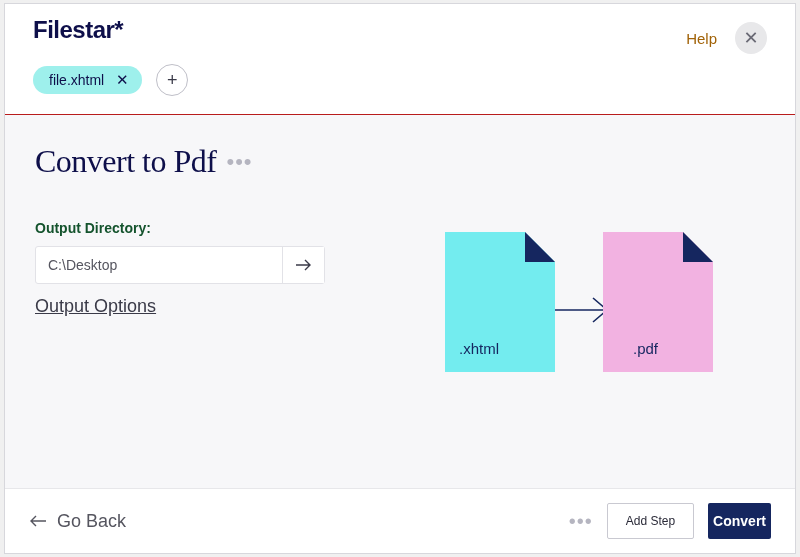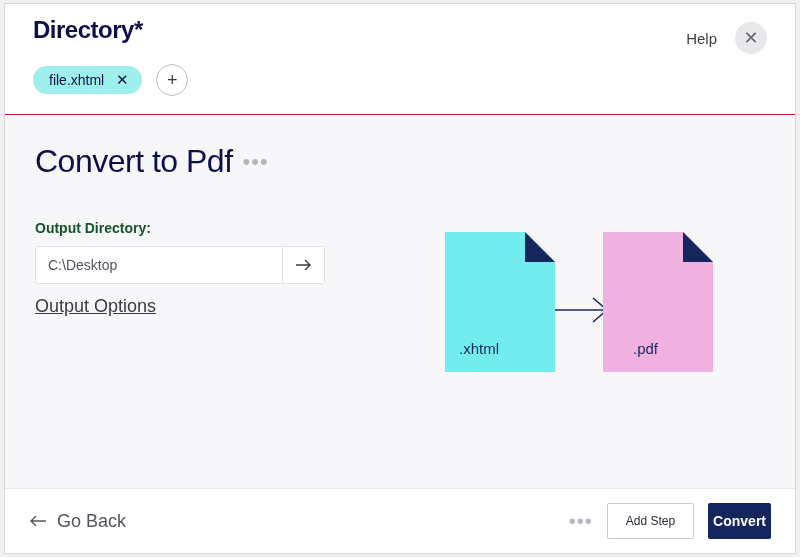--- a/index.html
+++ b/index.html
@@ -33,21 +33,21 @@
       color: #0e0f4a;
       letter-spacing: -0.5px;
     }
     .header-right {
       display: flex;
       align-items: center;
       gap: 18px;
       margin-top: 6px;
     }
     .help-link {
-      color: #404040;
+      color: #a16207;
       font-size: 15px;
     }
     .close-btn {
       width: 32px;
       height: 32px;
       border-radius: 50%;
       border: none;
       background: #e8e8ea;
       color: #6a6a75;
       font-size: 18px;
@@ -112,20 +112,21 @@
       display: flex;
       align-items: center;
       gap: 10px;
       margin-bottom: 40px;
     }
     .page-title {
       font-size: 32px;
       font-weight: 500;
       color: #0e0f4a;
       letter-spacing: -0.5px;
+      font-family: Liberation Serif, serif;
     }
     .title-dots {
       color: #b5b5c0;
       font-size: 22px;
       letter-spacing: 1px;
       line-height: 1;
     }
     .field-label {
       font-size: 14px;
       font-weight: 700;
@@ -225,21 +226,21 @@
       border-radius: 2px;
       cursor: pointer;
     }
   </style>
 </head>
 <body>
 
 <div class="app">
 
   <div class="header">
-    <div class="brand">Directory*</div>
+    <div class="brand">Filestar*</div>
     <div class="header-right">
       <span class="help-link">Help</span>
       <button class="close-btn">
         <span>✕</span>
       </button>
     </div>
   </div>
 
   <div class="chips-row">
     <div class="file-chip">

